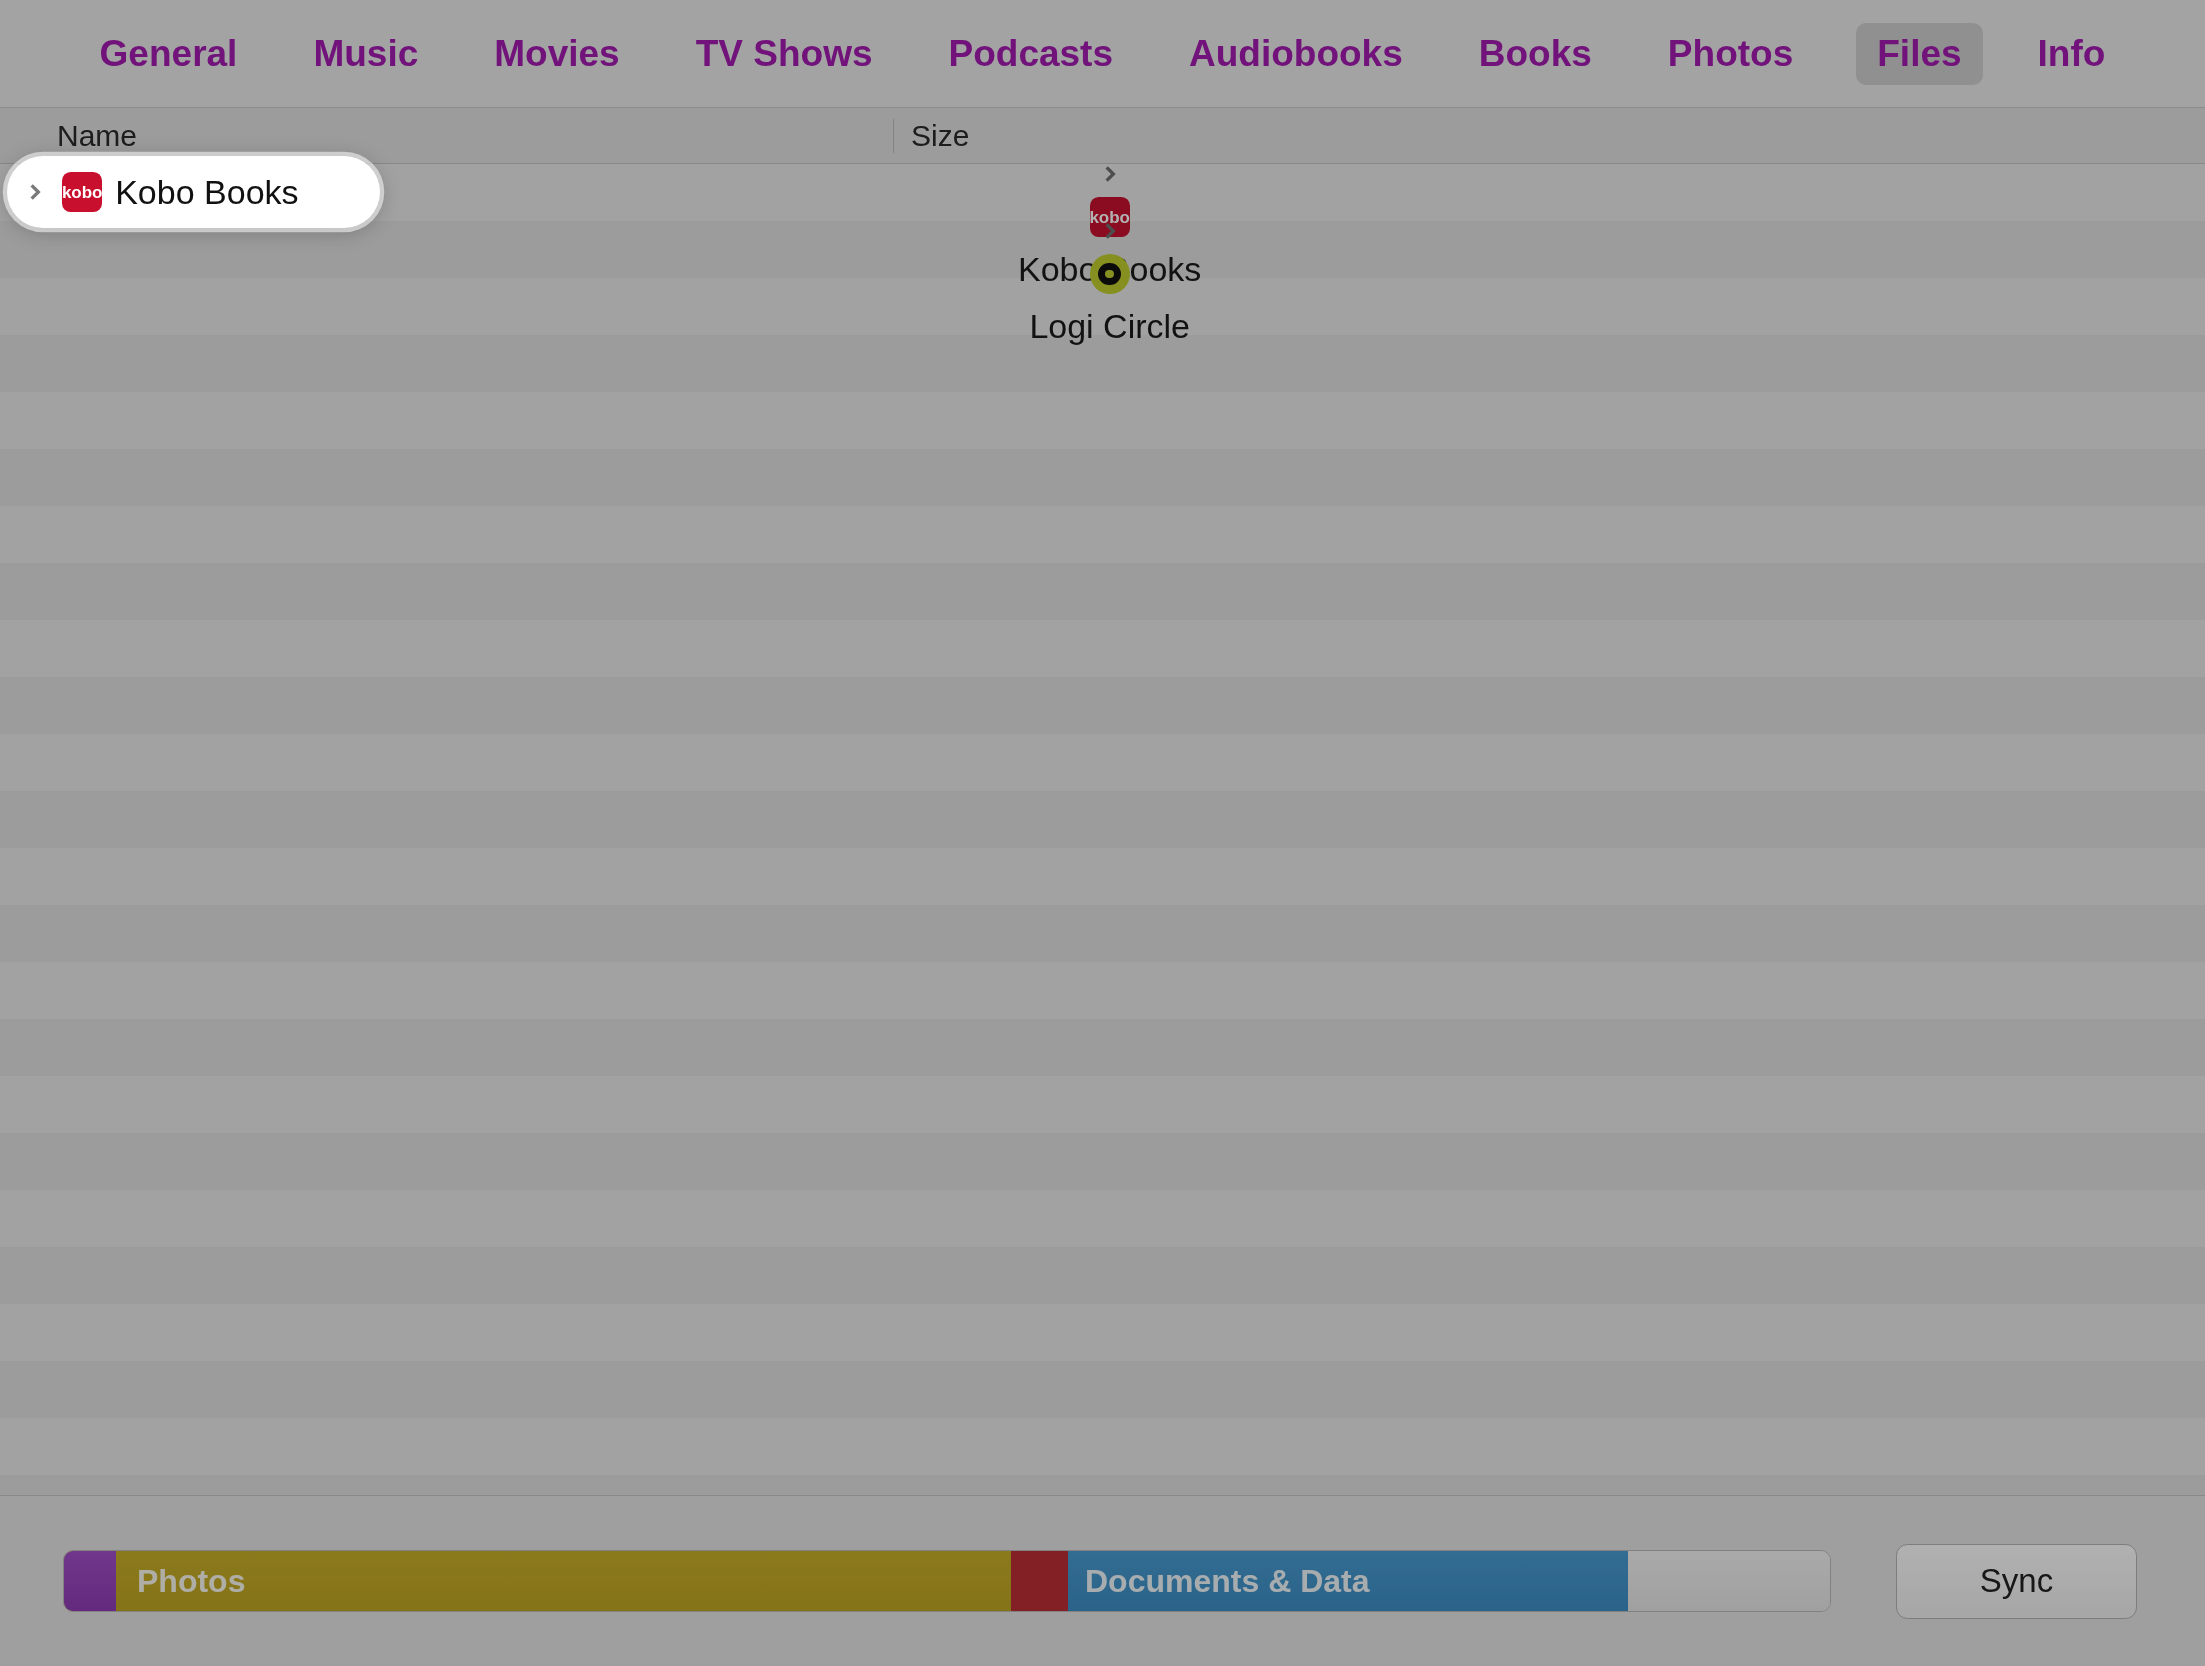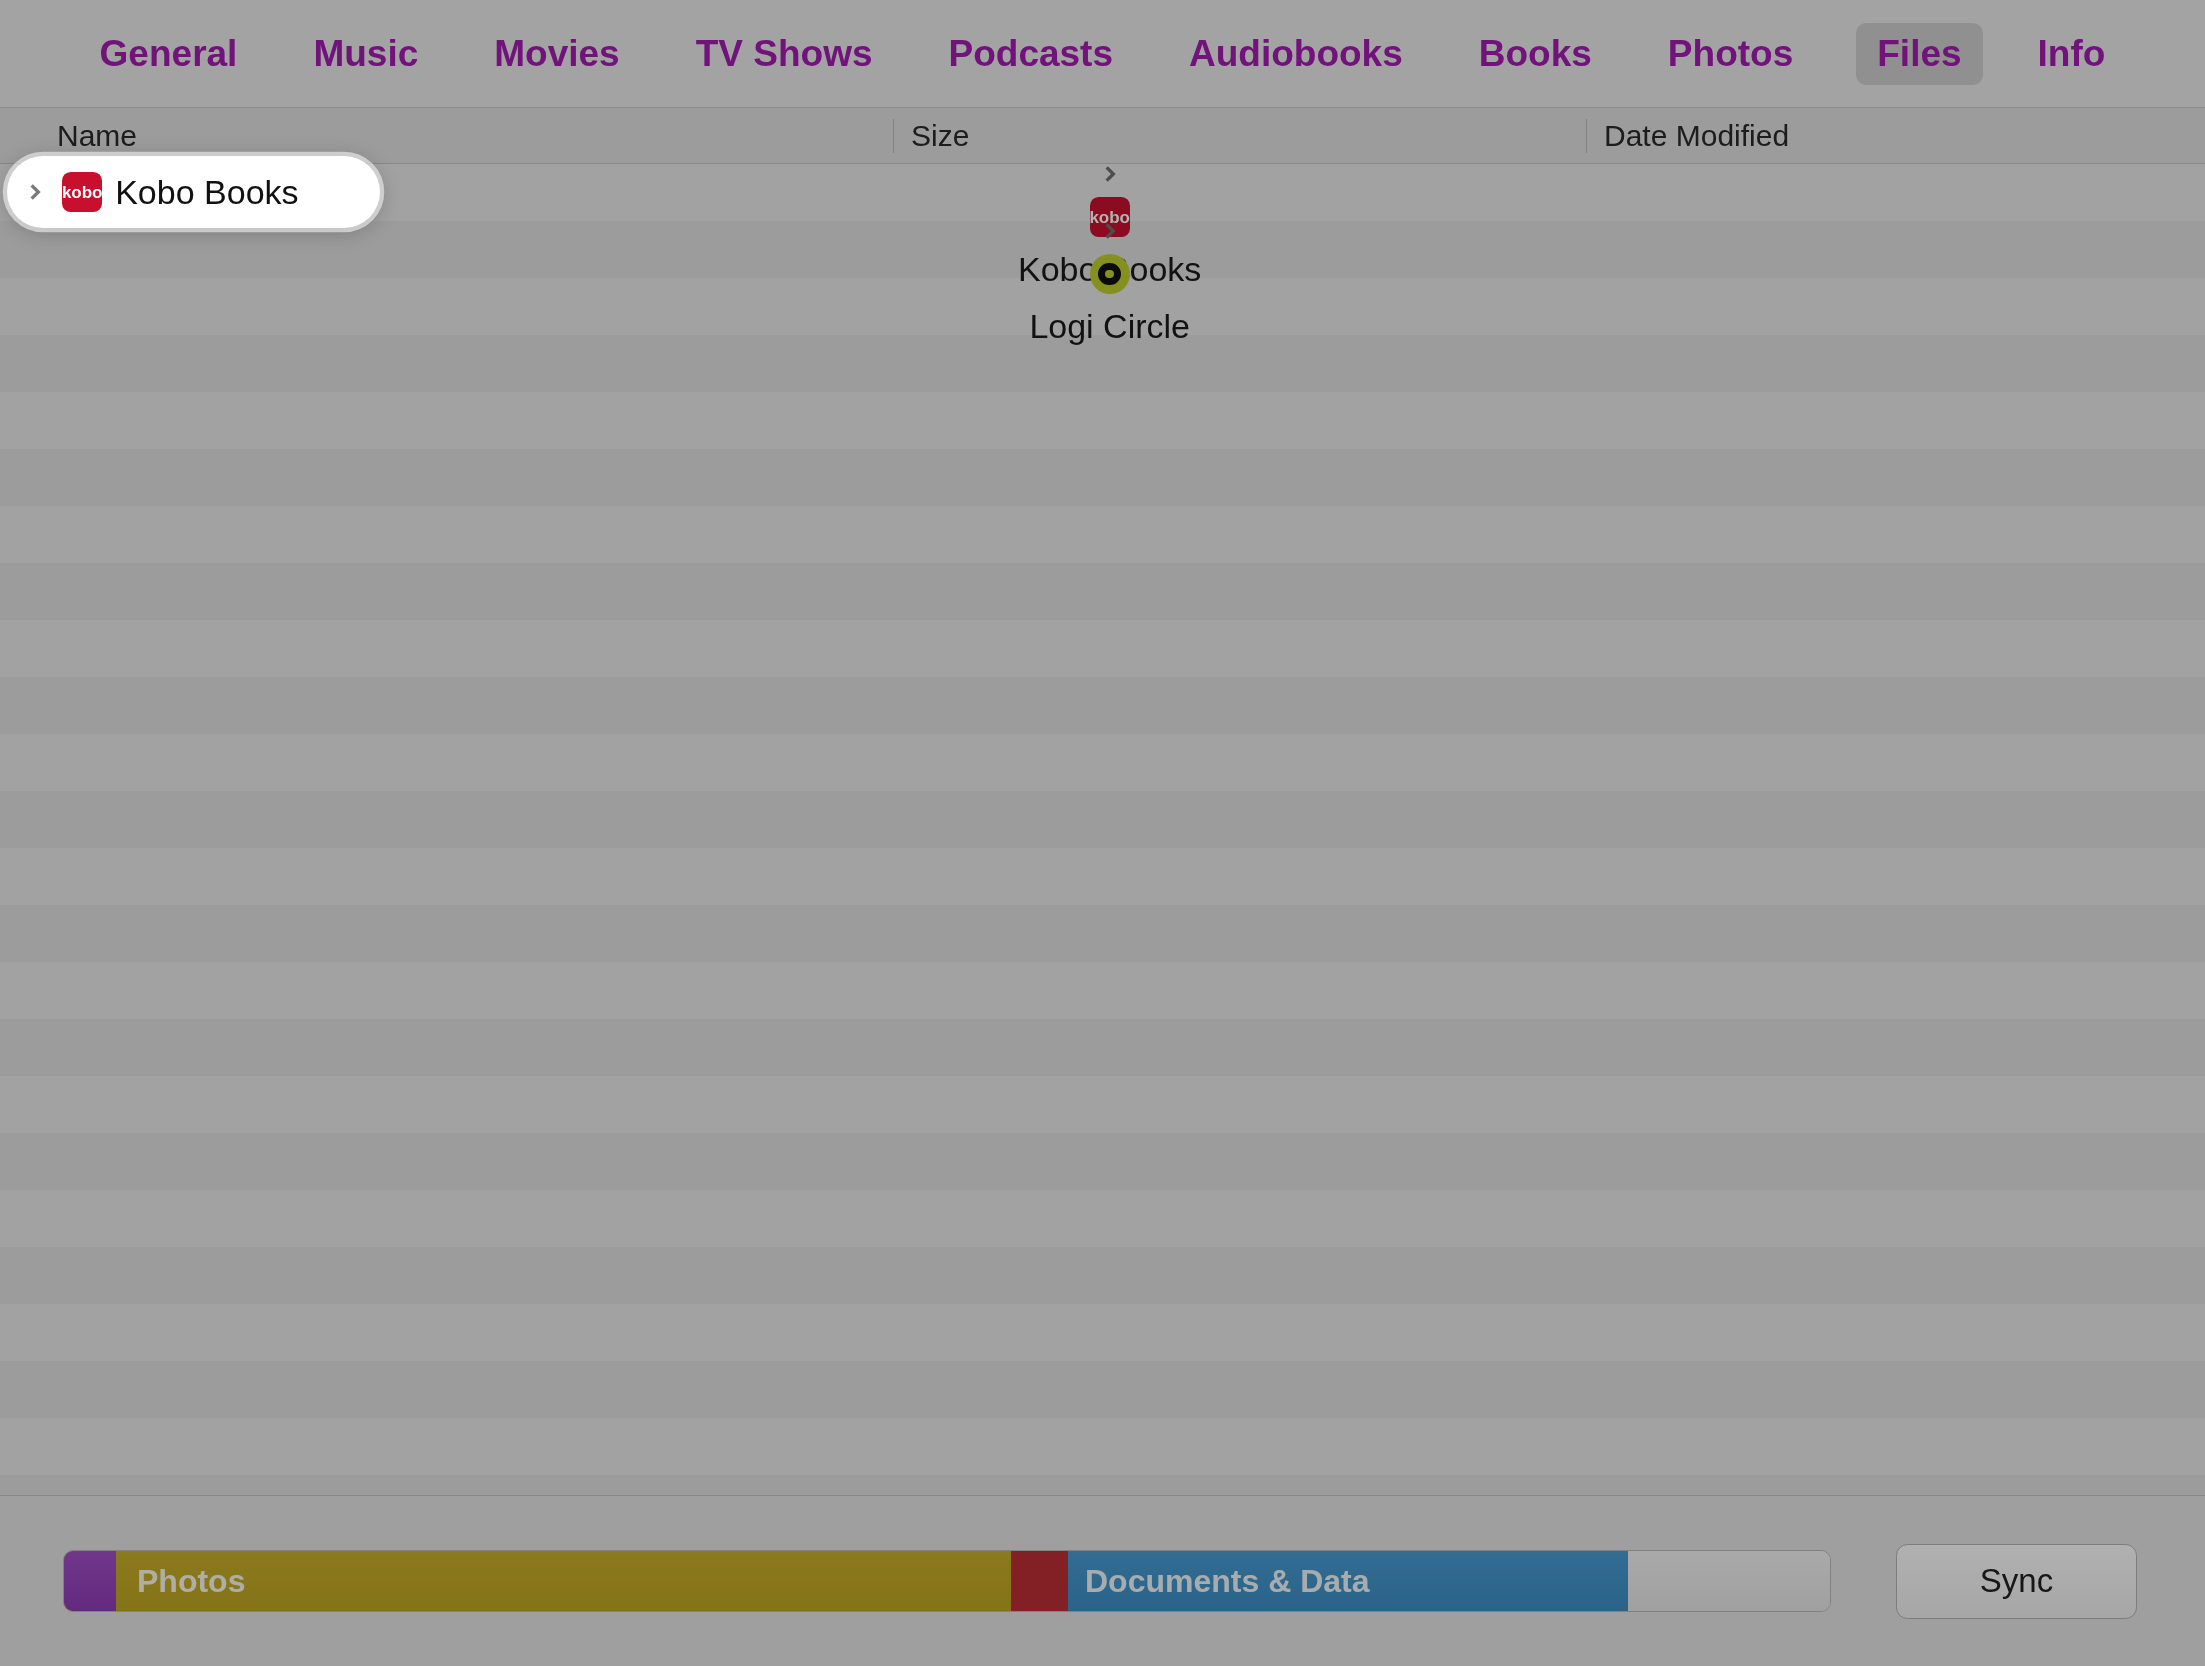--- a/index.html
+++ b/index.html
@@ -173,21 +173,20 @@
   <div class="tab">Audiobooks</div>
   <div class="tab">Books</div>
   <div class="tab">Photos</div>
   <div class="tab active">Files</div>
   <div class="tab">Info</div>
 </div>
 
 <div class="col-headers">
   <div class="col-name">Name</div>
   <div class="col-size">Size</div>
-  <div class="col-date">Date Modified</div>
 </div>
 
 <div class="rows" id="rows-container">
     <div class="row">
       <span class="disclosure">
         <svg viewBox="0 0 24 24">
           <polyline points="8 4 16 12 8 20"></polyline>
         </svg>
       </span>
       <span class="appicon kobo">

